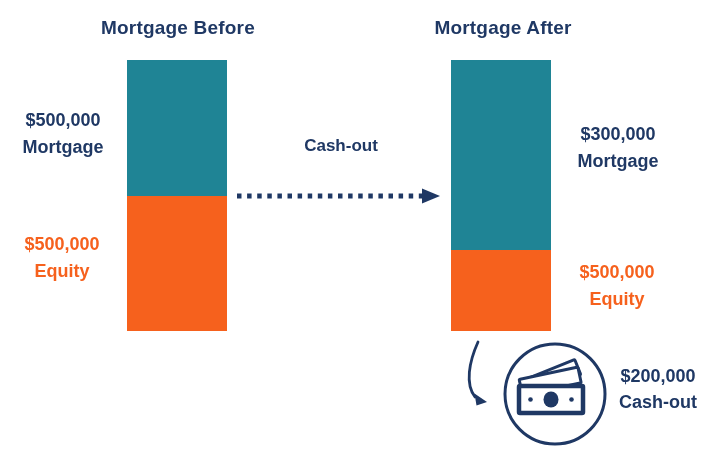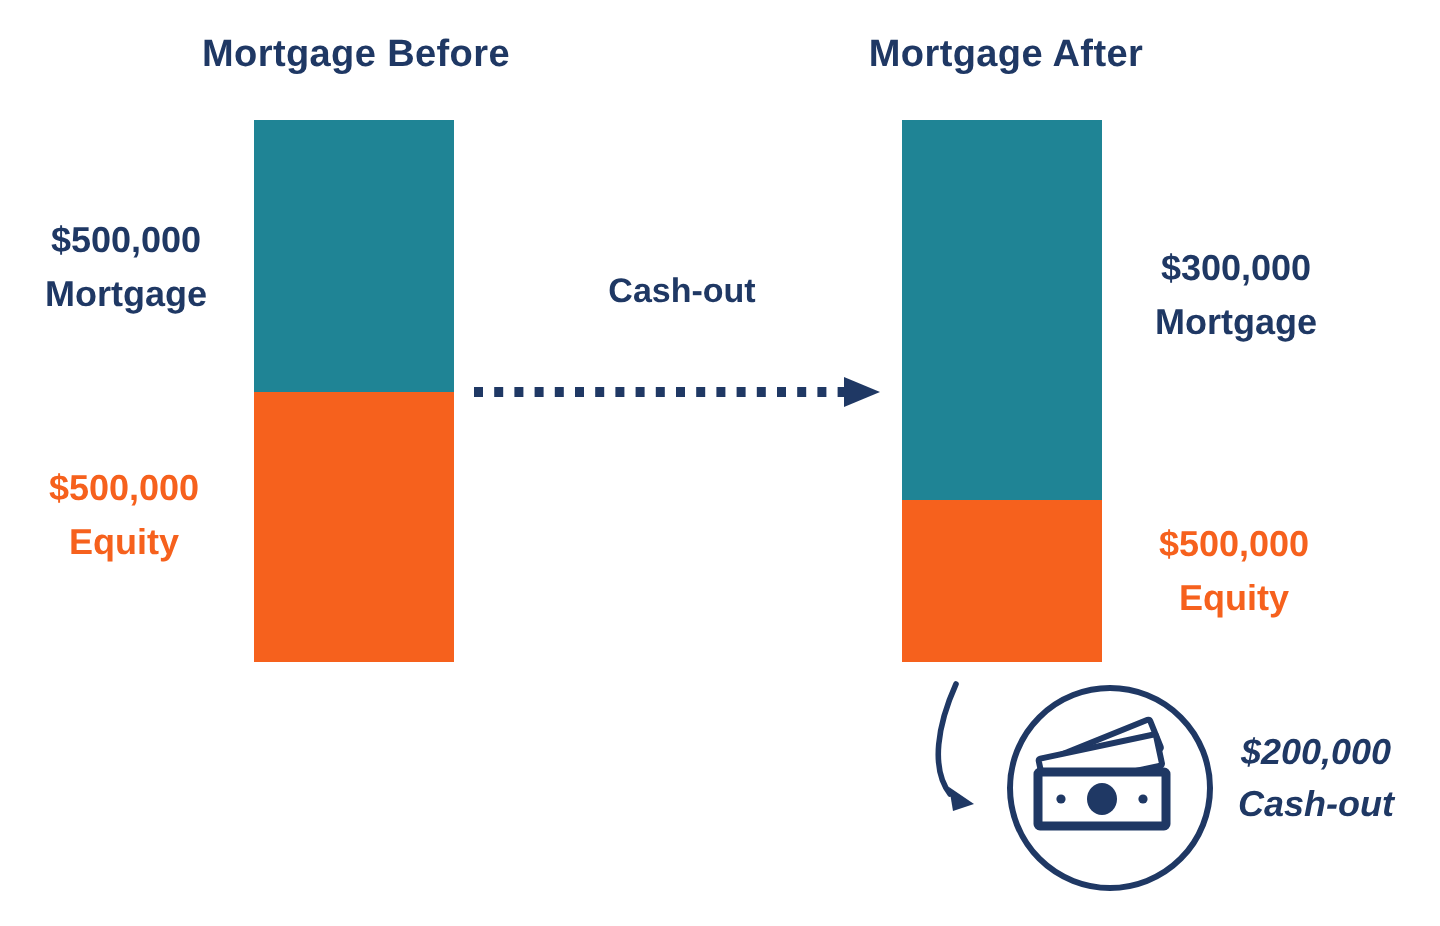--- a/index.html
+++ b/index.html
@@ -90,18 +90,18 @@
     </g>
     <g transform="rotate(-12 49 44)">
       <rect x="19" y="32" width="60" height="16" rx="1" class="fill-white stroke-navy" stroke-width="3"></rect>
     </g>
     <rect x="17" y="45" width="64" height="27" rx="1" class="fill-white stroke-navy" stroke-width="4.5"></rect>
     <ellipse cx="49" cy="58.5" rx="7.5" ry="8" class="fill-navy"></ellipse>
     <circle cx="28.5" cy="58.5" r="2.3" class="fill-navy"></circle>
     <circle cx="69.5" cy="58.5" r="2.3" class="fill-navy"></circle>
   </svg>
 
-  <div class="label navy" style="left:658px; top:363px; line-height:26px;font-style:italic;">
+  <div class="label navy" style="left:658px; top:363px; line-height:26px;">
     <div>$200,000</div>
     <div>Cash-out</div>
   </div>
 
 </div>
 
 </body></html>

